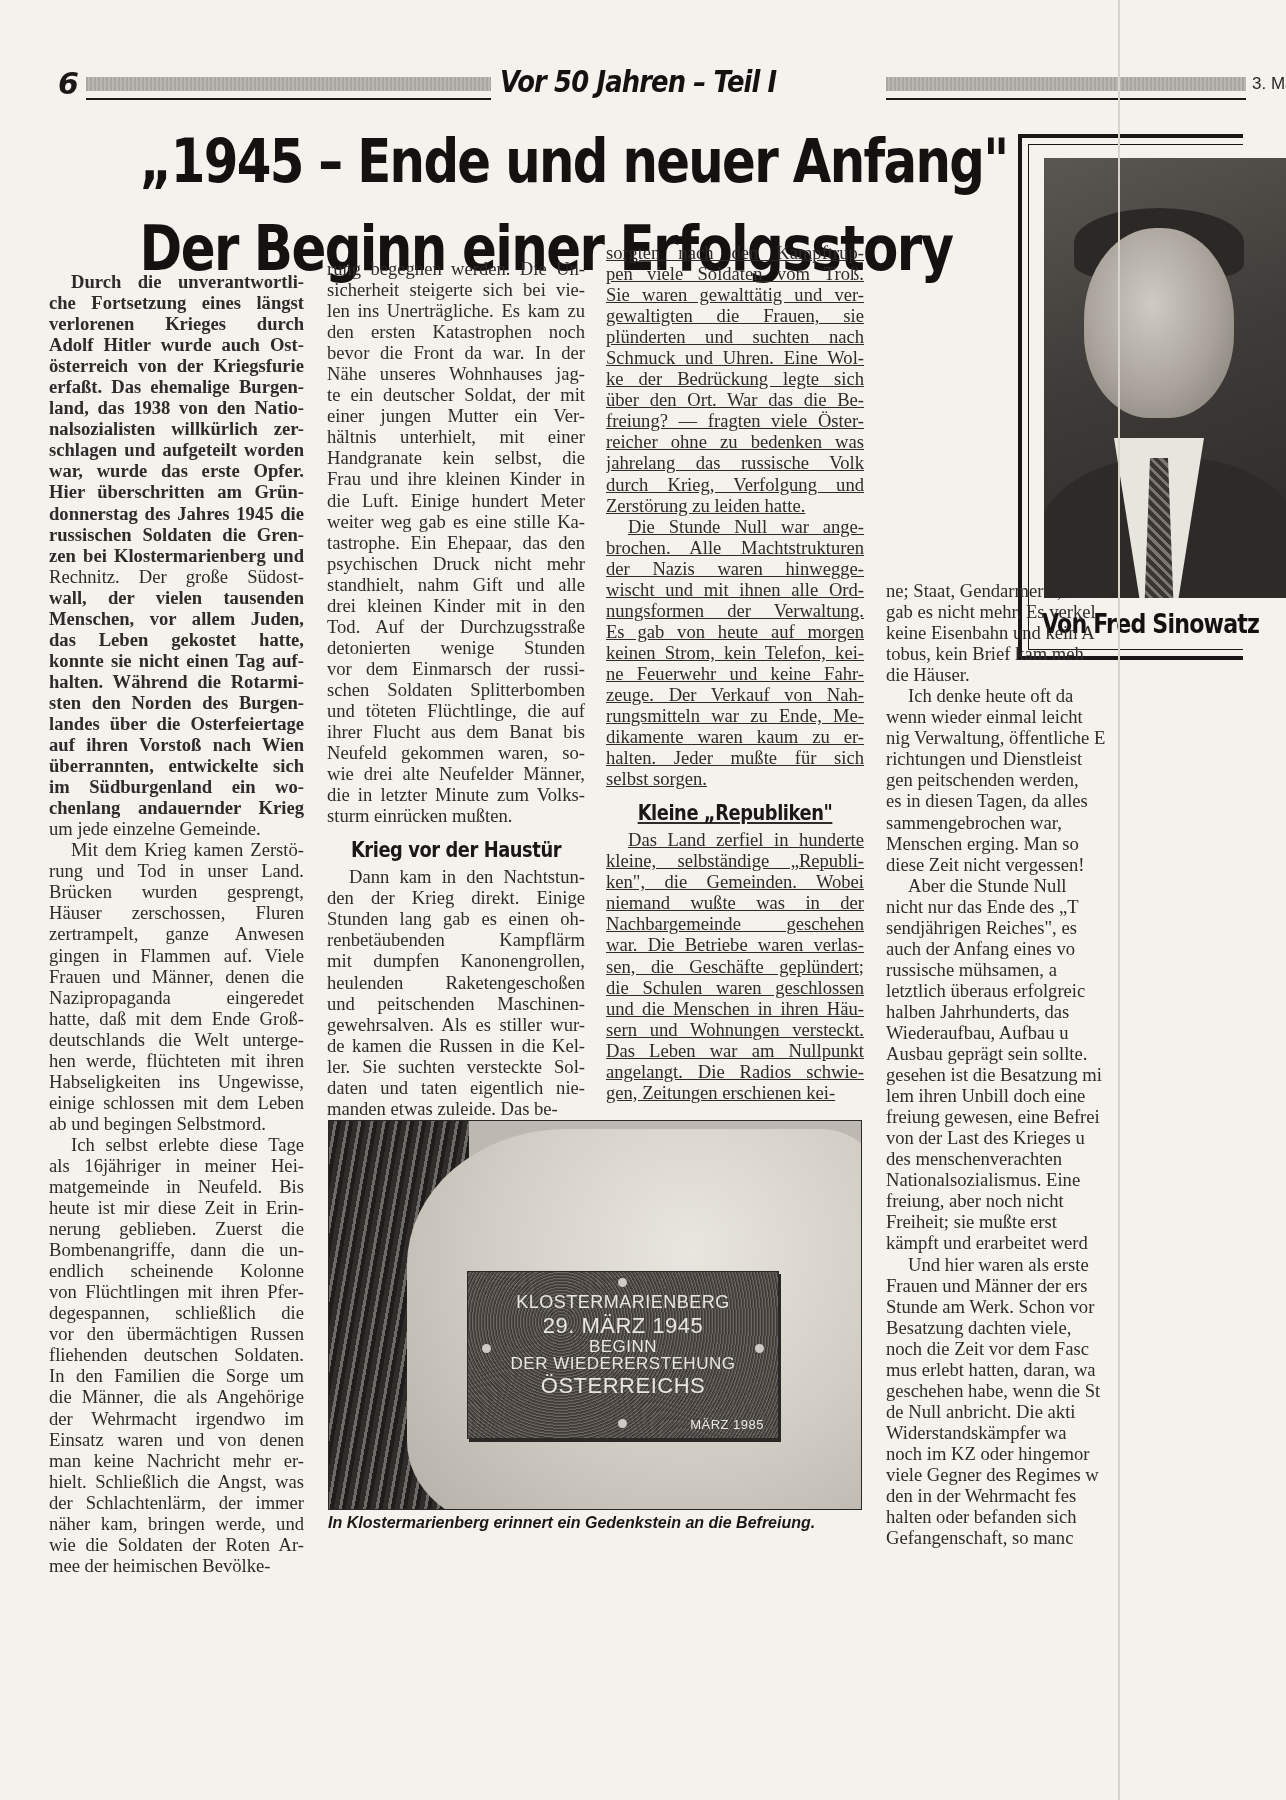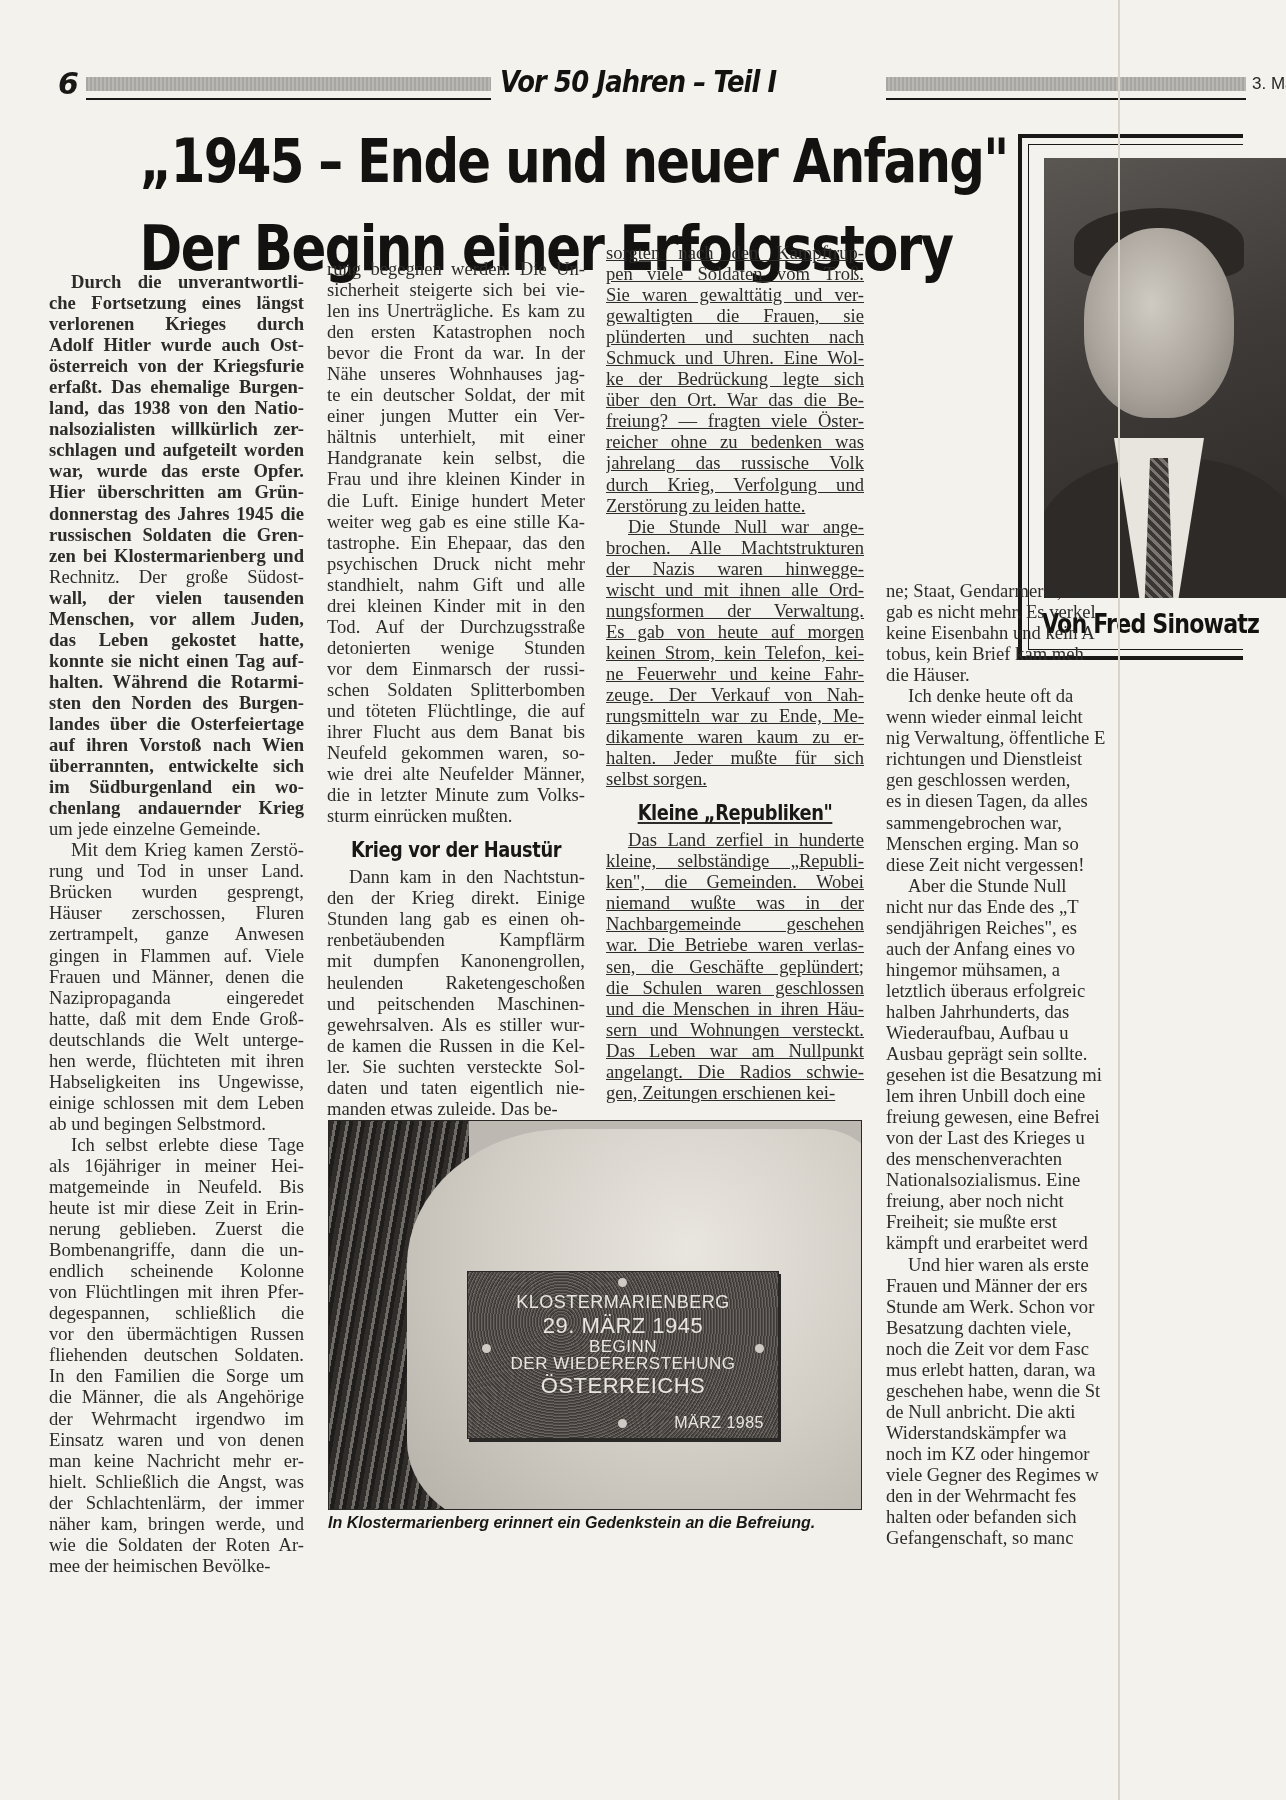--- a/index.html
+++ b/index.html
@@ -49,21 +49,21 @@
   
   .photo2 { position: absolute; left: 328px; top: 1120px; width: 534px; height: 390px; border: 1px solid #2a2826; background: #bdb9b2; overflow: hidden; }
   .photo2 .trees { position: absolute; left: 0; top: 0; width: 140px; height: 390px; background: repeating-linear-gradient(100deg,#2f2c29 0 5px,#6d6964 5px 8px,#1f1d1b 8px 12px); }
   .photo2 .rock { position: absolute; left: 78px; top: 8px; width: 470px; height: 400px; border-radius: 34% 12% 6% 22%; background: radial-gradient(ellipse at 60% 30%,#e9e6df 0%,#d2cec6 50%,#b3aea6 100%); }
   .photo2 .plaque { position: absolute; left: 138px; top: 150px; width: 312px; height: 168px; background: repeating-radial-gradient(circle at 30% 30%,#4e4a46 0 1px,#6a6560 1px 2px,#3c3936 2px 3px); border: 1px solid #2a2826; box-shadow: 2px 3px 0 #2a2826; text-align: center; color: #e9e6e0; font-family: "Liberation Sans", sans-serif; letter-spacing: 0.5px; }
   .plaque .pl1 { margin-top: 20px; font-size: 18px; }
   .plaque .pl2 { font-size: 22px; }
   .plaque .pl3 { font-size: 17px; line-height: 16px; }
   .plaque .pl4 { font-size: 17px; line-height: 18px; }
   .plaque .pl5 { font-size: 22px; }
-  .plaque .pl6 { position: absolute; right: 14px; bottom: 6px; font-size: 16px; }
+  .plaque .pl6 { position: absolute; right: 14px; bottom: 6px; font-size: 13px; }
   .plaque .bolt { position: absolute; width: 9px; height: 9px; border-radius: 50%; background: #cfcbc4; }
 
   .caption { position: absolute; left: 328px; top: 1514px; width: 540px; font: italic bold 16px "Liberation Sans", sans-serif; color: #1a1816; white-space: nowrap; }
 
   .scratch { position: absolute; left: 1118px; top: 0; width: 2px; height: 1800px; background: #d8d4cc; }
 </style>
 </head>
 <body>
 
 <div>
@@ -244,30 +244,30 @@
   <div class="col c4" id="col4">
       <span class="ln">ne; Staat, Gendarmerie, Än</span>
       <span class="ln">gab es nicht mehr. Es verkel</span>
       <span class="ln">keine Eisenbahn und kein A</span>
       <span class="ln">tobus, kein Brief kam meh</span>
       <span class="ln">die Häuser.</span>
       <span class="ln ind">Ich denke heute oft da</span>
       <span class="ln">wenn wieder einmal leicht</span>
       <span class="ln">nig Verwaltung, öffentliche E</span>
       <span class="ln">richtungen und Dienstleist</span>
-      <span class="ln">gen geschlossen werden,</span>
+      <span class="ln">gen peitschenden werden,</span>
       <span class="ln">es in diesen Tagen, da alles</span>
       <span class="ln">sammengebrochen war, </span>
       <span class="ln">Menschen erging. Man so</span>
       <span class="ln">diese Zeit nicht vergessen!</span>
       <span class="ln ind">Aber die Stunde Null </span>
       <span class="ln">nicht nur das Ende des „T</span>
       <span class="ln">sendjährigen Reiches", es </span>
       <span class="ln">auch der Anfang eines vo</span>
-      <span class="ln">hingemor mühsamen, a</span>
+      <span class="ln">russische mühsamen, a</span>
       <span class="ln">letztlich überaus erfolgreic</span>
       <span class="ln">halben Jahrhunderts, das </span>
       <span class="ln">Wiederaufbau, Aufbau u</span>
       <span class="ln">Ausbau geprägt sein sollte.</span>
       <span class="ln">gesehen ist die Besatzung mi</span>
       <span class="ln">lem ihren Unbill doch eine </span>
       <span class="ln">freiung gewesen, eine Befrei</span>
       <span class="ln">von der Last des Krieges u</span>
       <span class="ln">des menschenverachten</span>
       <span class="ln">Nationalsozialismus. Eine </span>

